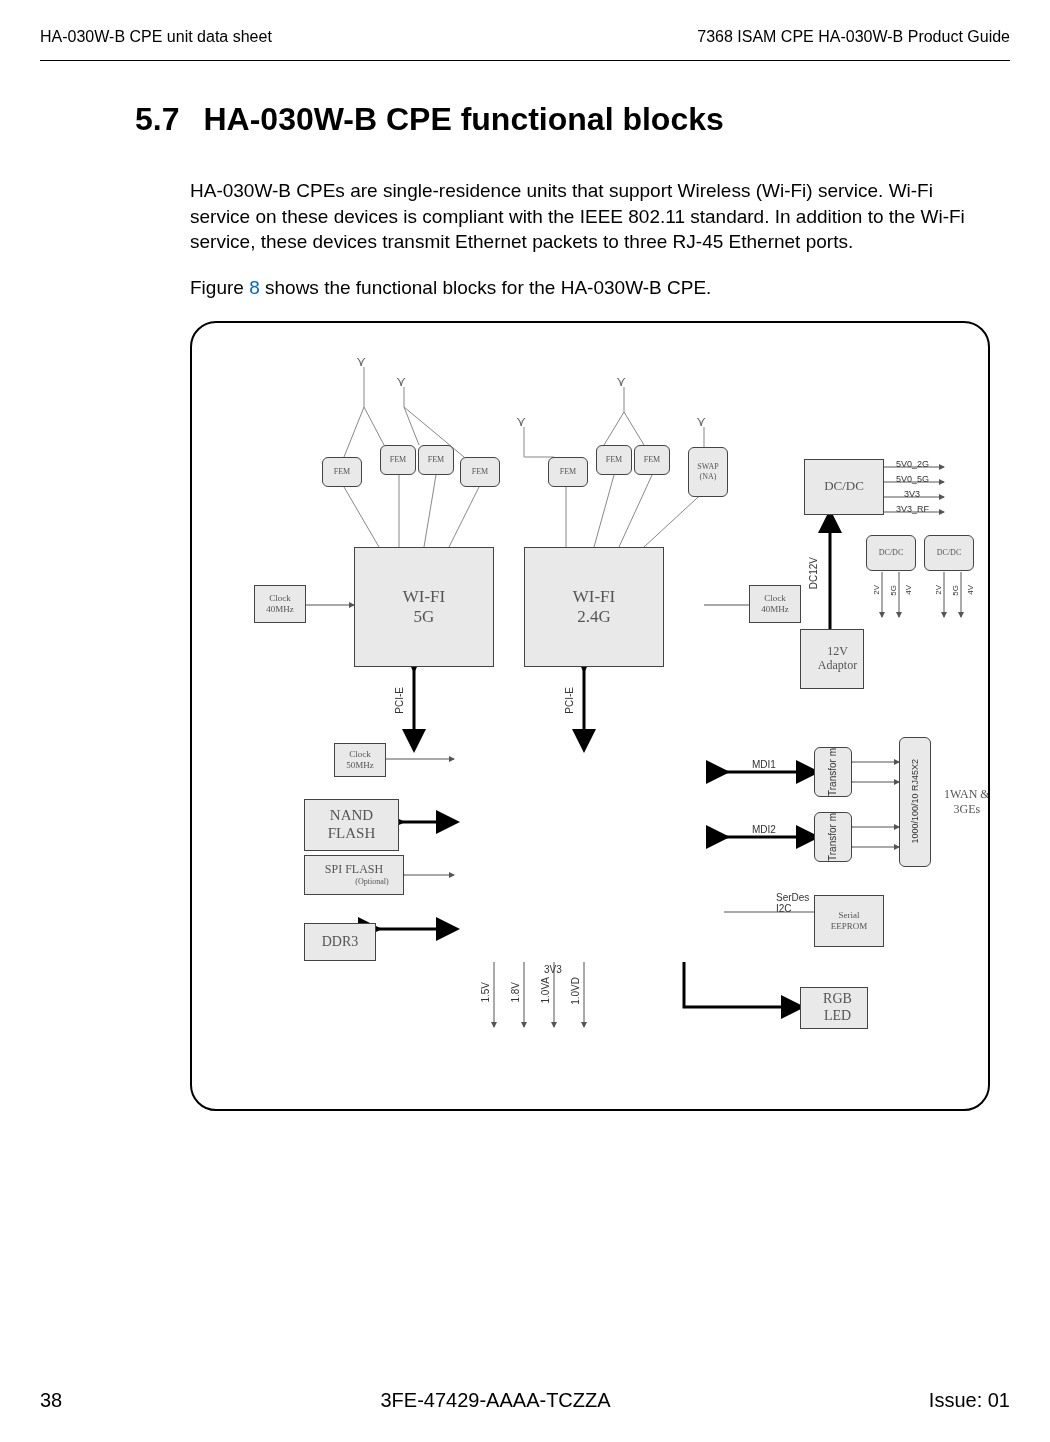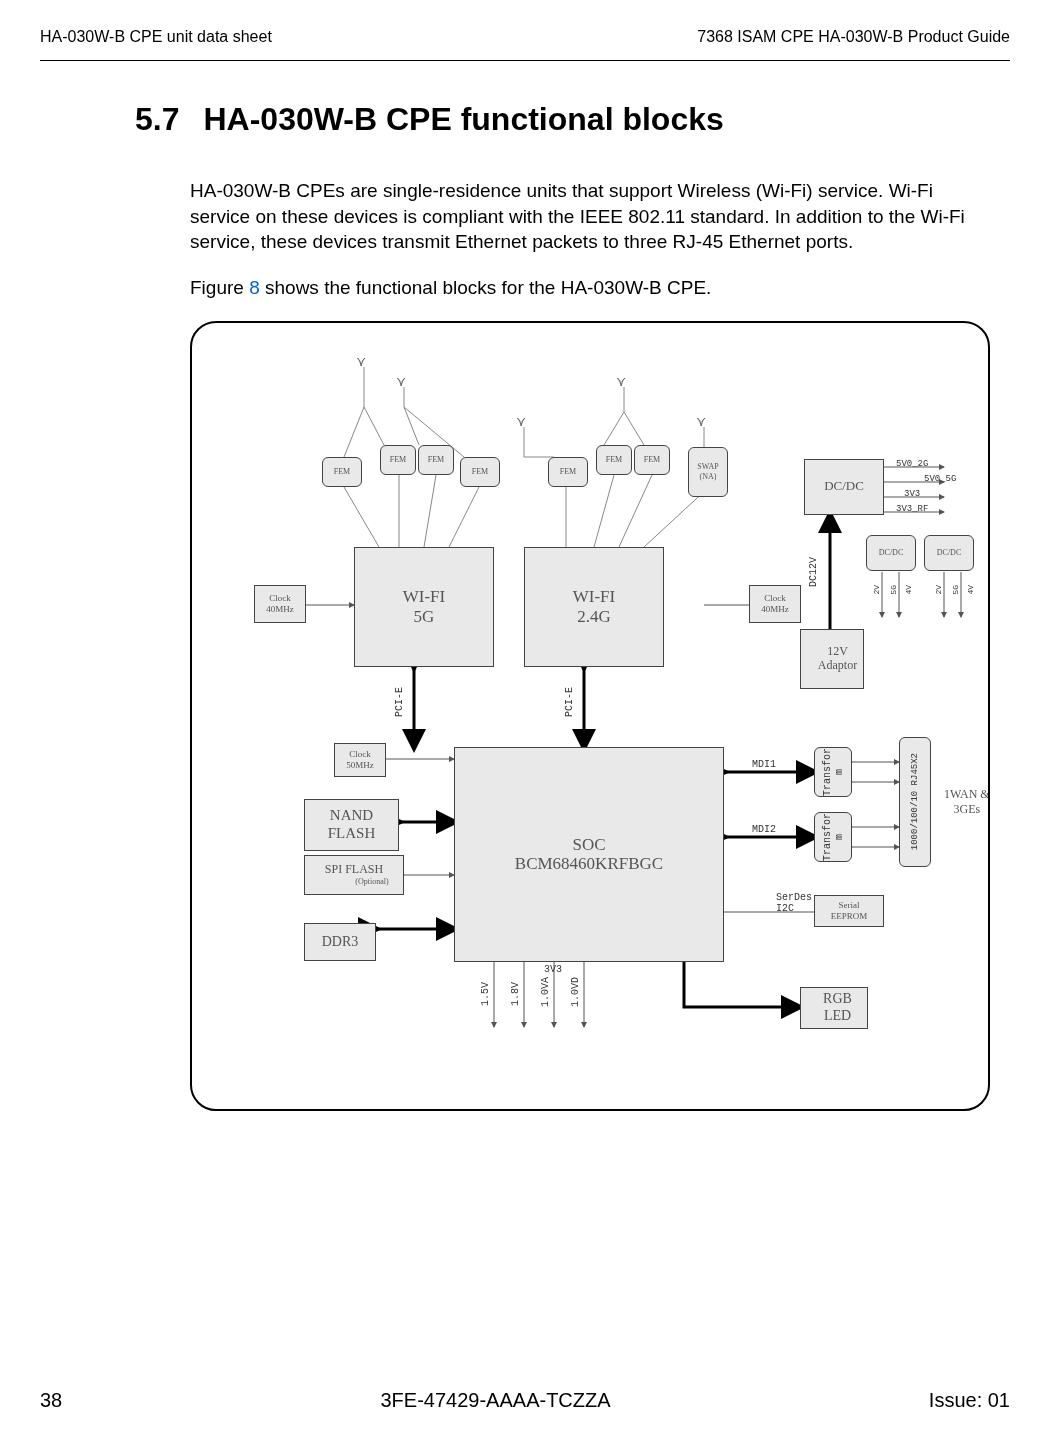--- a/index.html
+++ b/index.html
@@ -66,21 +66,21 @@
       line-height: 1.15;
       font-family: 'Times New Roman', serif;
       color: #555;
     }
     .block.small { font-size: 9px; }
     .block.tiny { font-size: 8px; border-radius: 6px; }
     .label {
       position: absolute;
       font-size: 10px;
       color: #333;
-      font-family: Liberation Mono, monospace;
+      font-family: Liberation Sans, sans-serif;
     }
     .label.vert {
       writing-mode: vertical-rl;
       transform: rotate(180deg);
     }
     .ant {
       position: absolute;
       font-size: 14px;
       color: #666;
     }
@@ -239,55 +239,53 @@
 
     <div class="block small" style="left:130px; top:396px; width:52px; height:34px; white-space:pre;">Clock
 50MHz</div>
     <div class="block" style="left:100px; top:452px; width:95px; height:52px; font-size:15px; white-space:pre;">NAND
 FLASH</div>
     <div class="block" style="left:100px; top:508px; width:100px; height:40px; font-size:12px; flex-direction:column;">
       <span>SPI FLASH</span>
       <span style="font-size:8px;padding-left:36px;">(Optional)</span>
     </div>
     <div class="block" style="left:100px; top:576px; width:72px; height:38px; font-size:14px;">DDR3</div>
-    <div class="block" style="left:250px; top:400px; width:270px; height:215px; font-size:17px; white-space:pre;">SOC
-BCM68460KRFBGC</div>
 
     <div class="block tiny" style="left:610px; top:400px; width:38px; height:50px;">
         <span class="label vert" style="position:static;">Transfor
 m</span>
       </div>
     <div class="block tiny" style="left:610px; top:465px; width:38px; height:50px;">
         <span class="label vert" style="position:static;">Transfor
 m</span>
       </div>
     <div class="block tiny" style="left:695px; top:390px; width:32px; height:130px;">
         <span class="label vert" style="position:static; font-size:9px;">1000/100/10 RJ45X2</span>
       </div>
     <div class="label" style="left:740px; top:440px; font-size:12px; white-space:pre; font-family:'Times New Roman',serif; color:#555; text-align:center;">1WAN &amp;
 3GEs</div>
-    <div class="block small" style="left:610px; top:548px; width:70px; height:32px; white-space:pre;">Serial
+    <div class="block small" style="left:610px; top:548px; width:70px; height:52px; white-space:pre;">Serial
 EEPROM</div>
     <div class="block" style="left:596px; top:640px; width:68px; height:42px; font-size:14px; white-space:pre;padding-left:7px;">RGB
 LED</div>
 
     <div class="label vert" style="left:190px; top:340px;">PCI-E</div>
     <div class="label vert" style="left:360px; top:340px;">PCI-E</div>
     <div class="label" style="left:548px; top:412px;">MDI1</div>
     <div class="label" style="left:548px; top:477px;">MDI2</div>
     <div class="label" style="left:572px; top:545px; white-space:pre;">SerDes
 I2C</div>
     <div class="label" style="left:340px; top:617px;">3V3</div>
     <div class="label vert" style="left:276px; top:635px;">1.5V</div>
     <div class="label vert" style="left:306px; top:635px;">1.8V</div>
     <div class="label vert" style="left:336px; top:630px;">1.0VA</div>
     <div class="label vert" style="left:366px; top:630px;">1.0VD</div>
     <div class="label vert" style="left:604px; top:210px;">DC12V</div>
     <div class="label" style="left:692px; top:112px; font-size:9px;">5V0_2G</div>
-    <div class="label" style="left:720px; top:127px; font-size:9px;">5V0_5G</div>
+    <div class="label" style="left:692px; top:127px; font-size:9px;">5V0_5G</div>
     <div class="label" style="left:700px; top:142px; font-size:9px;">3V3</div>
     <div class="label" style="left:692px; top:157px; font-size:9px;">3V3_RF</div>
     <div class="label vert" style="left:668px; top:238px; font-size:8px;">2V</div>
     <div class="label vert" style="left:685px; top:238px; font-size:8px;">5G</div>
     <div class="label vert" style="left:700px; top:238px; font-size:8px;">4V</div>
     <div class="label vert" style="left:730px; top:238px; font-size:8px;">2V</div>
     <div class="label vert" style="left:747px; top:238px; font-size:8px;">5G</div>
     <div class="label vert" style="left:762px; top:238px; font-size:8px;">4V</div>
   </div>
 </div>

